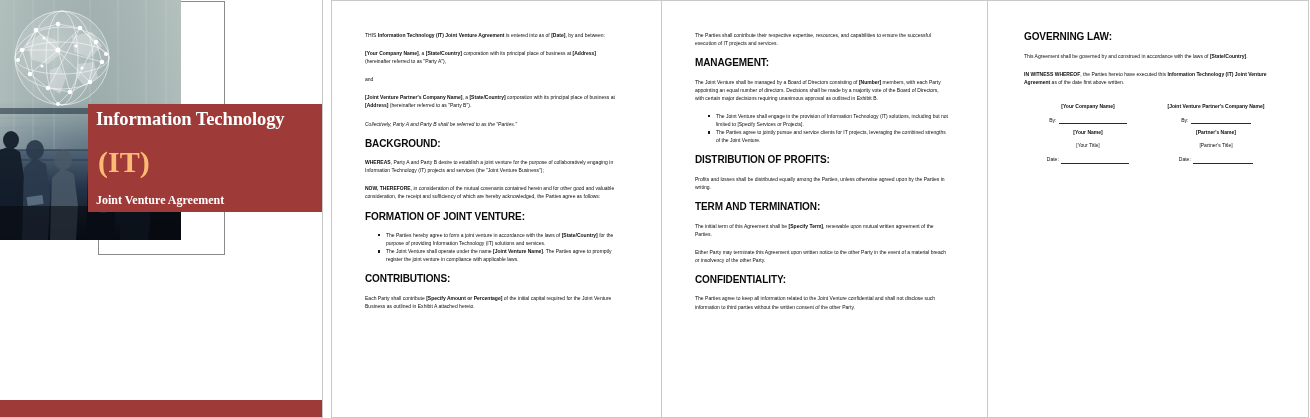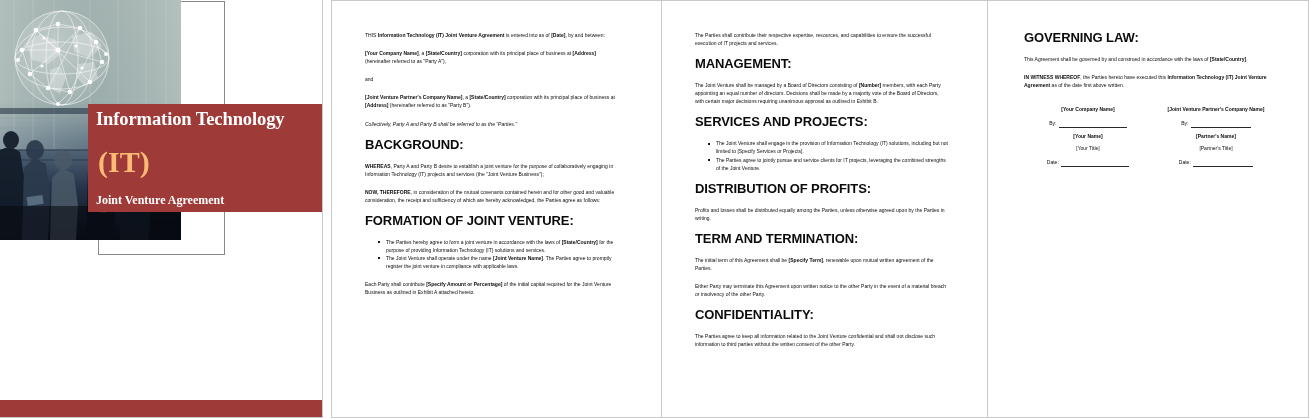--- a/index.html
+++ b/index.html
@@ -120,21 +120,21 @@
     font-size: 5.0px;
     line-height: 1.62;
     text-align: left;
     letter-spacing: 0.01px;
   }
   p.para b { font-weight: bold; }
   p.para i { font-style: italic; }
 
   h2.heading {
     margin: 0 0 9px 0;
-    font-size: 13px;
+    font-size: 10px;
     font-weight: bold;
     line-height: 1.15;
     letter-spacing: -0.1px;
     color: #0b0b0b;
   }
 
   ul.bullets {
     margin: 0 0 10px 0;
     padding-left: 21px;
     list-style: none;
@@ -361,36 +361,36 @@
 
       <p class="para"><b>NOW, THEREFORE</b><span>, in consideration of the mutual covenants contained herein and for other good and valuable consideration, the receipt and sufficiency of which are hereby acknowledged, the Parties agree as follows:</span></p>
 
       <h2 class="heading">FORMATION OF JOINT VENTURE:</h2>
 
       <ul class="bullets">
         <li><span>The Parties hereby agree to form a joint venture in accordance with the laws of </span><b>[State/Country]</b><span> for the purpose of providing Information Technology (IT) solutions and services.</span></li>
         <li><span>The Joint Venture shall operate under the name </span><b>[Joint Venture Name]</b><span>. The Parties agree to promptly register the joint venture in compliance with applicable laws.</span></li>
       </ul>
 
+      <h2 class="heading">CONTRIBUTIONS:</h2>
 
       <p class="para"><span>Each Party shall contribute </span><b>[Specify Amount or Percentage]</b><span> of the initial capital required for the Joint Venture Business as outlined in Exhibit A attached hereto.</span></p>
 
     </div>
   </div>
 
   <div class="page page-3">
     <div class="doc-body doc-body-3">
 
       <p class="para">The Parties shall contribute their respective expertise, resources, and capabilities to ensure the successful execution of IT projects and services.</p>
 
       <h2 class="heading">MANAGEMENT:</h2>
 
       <p class="para"><span>The Joint Venture shall be managed by a Board of Directors consisting of </span><b>[Number]</b><span> members, with each Party appointing an equal number of directors. Decisions shall be made by a majority vote of the Board of Directors, with certain major decisions requiring unanimous approval as outlined in Exhibit B.</span></p>
 
-      <h2 class="heading">SERVICES AND PROJECTS:</h2>
 
       <ul class="bullets">
         <li>The Joint Venture shall engage in the provision of Information Technology (IT) solutions, including but not limited to [Specify Services or Projects].</li>
         <li>The Parties agree to jointly pursue and service clients for IT projects, leveraging the combined strengths of the Joint Venture.</li>
       </ul>
 
       <h2 class="heading">DISTRIBUTION OF PROFITS:</h2>
 
       <p class="para">Profits and losses shall be distributed equally among the Parties, unless otherwise agreed upon by the Parties in writing.</p>
 

